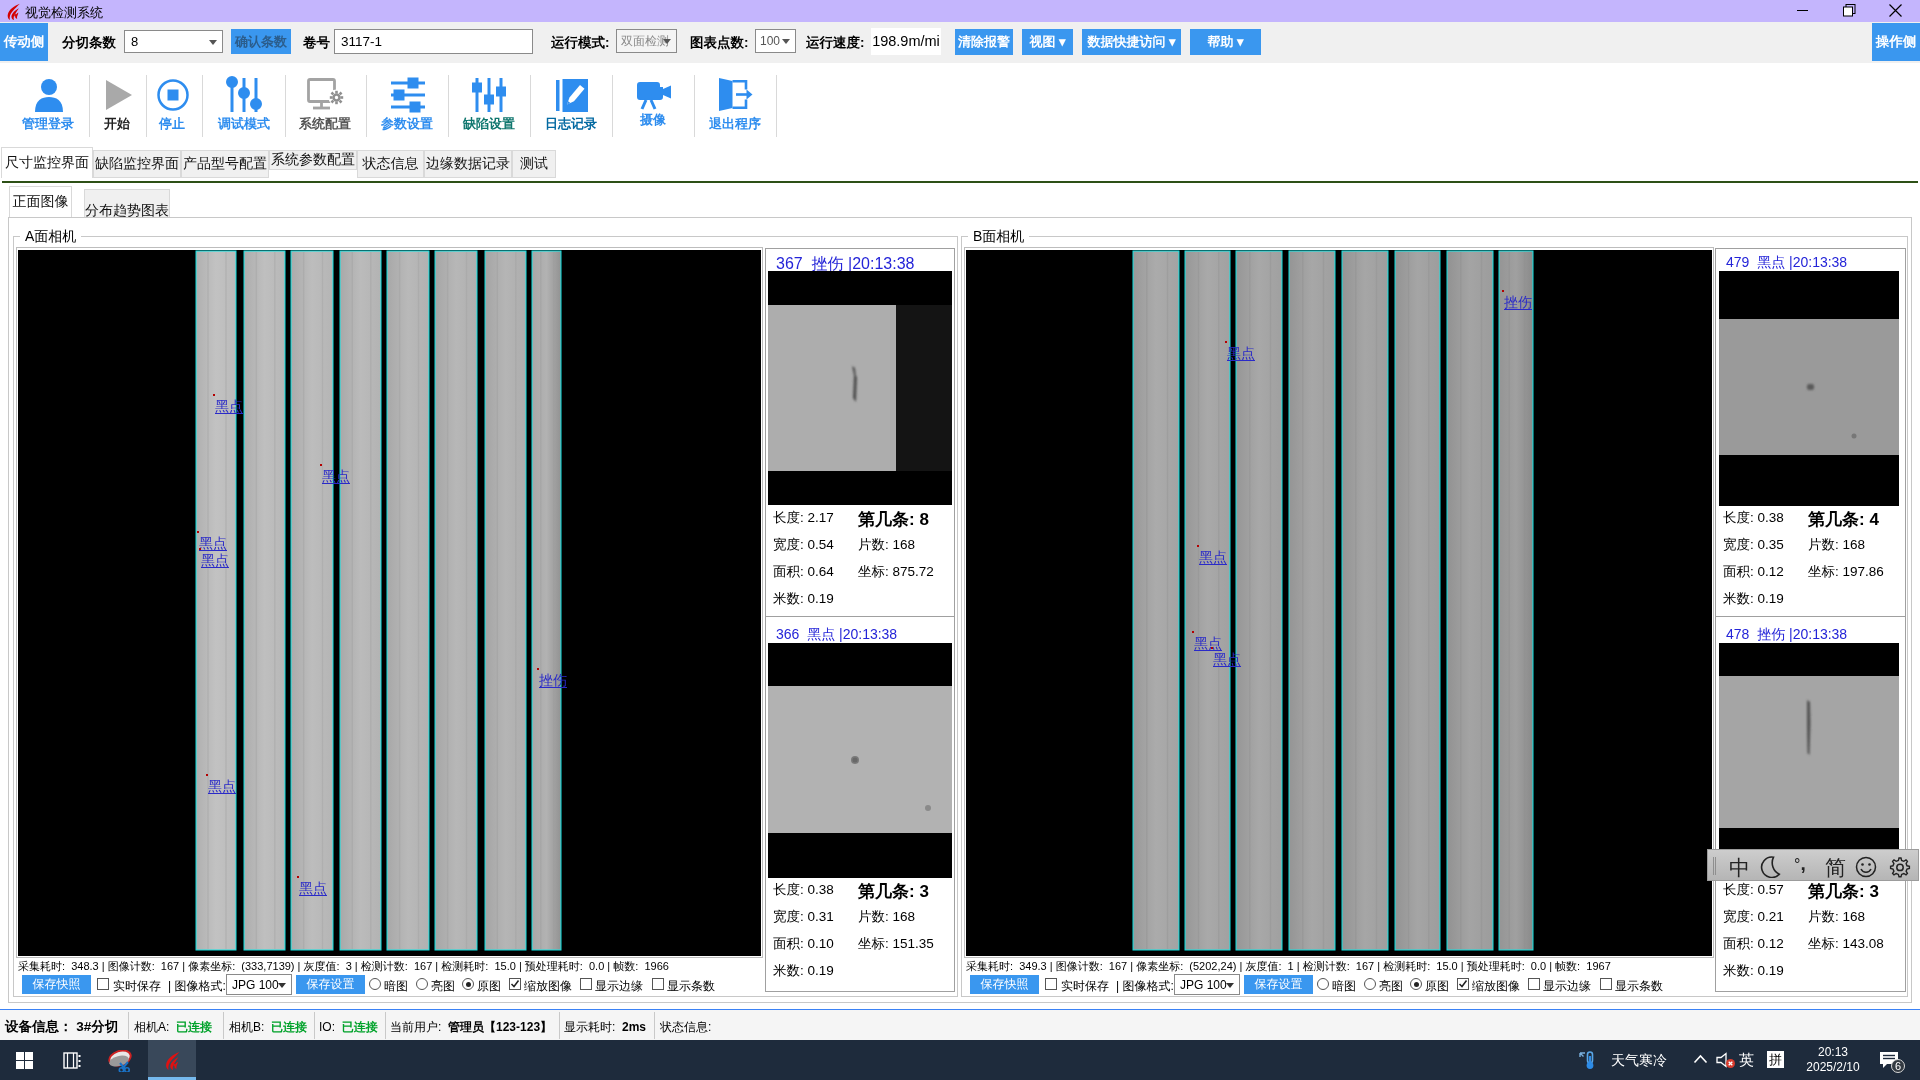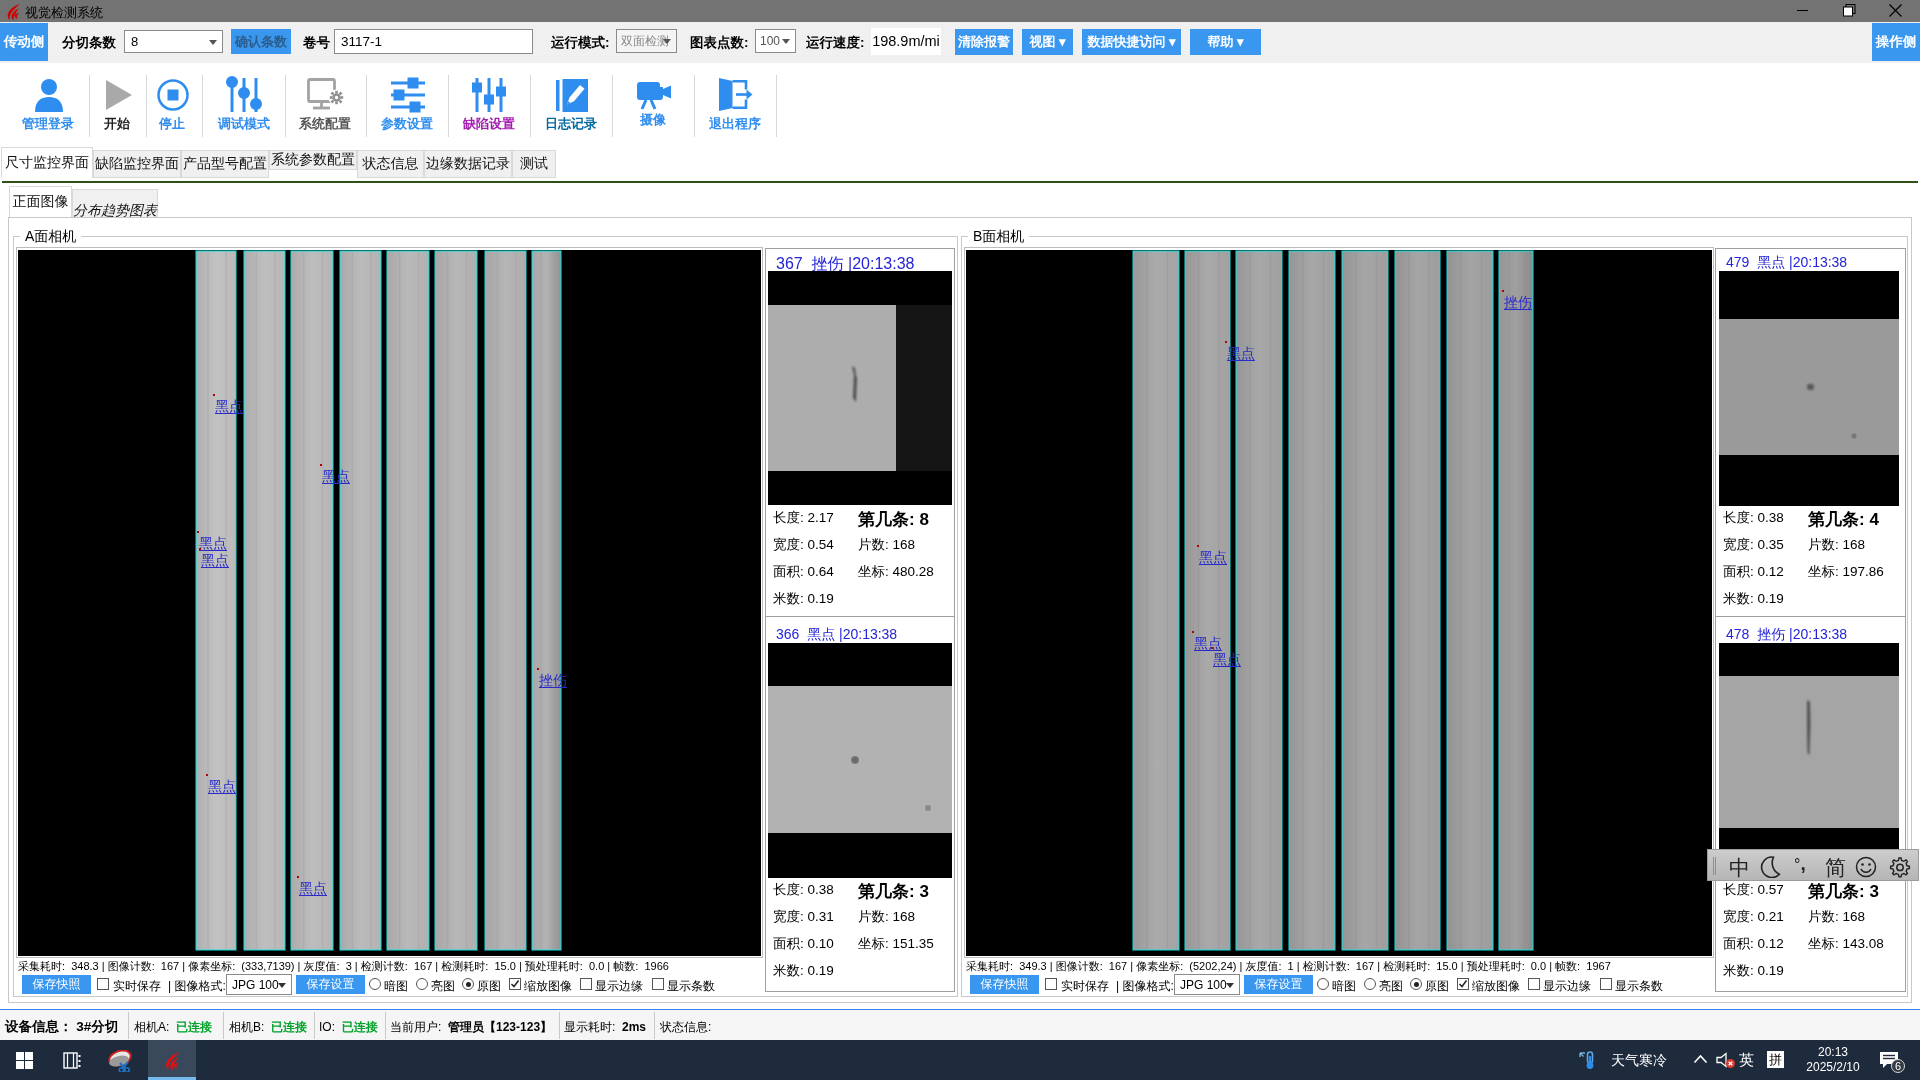--- a/index.html
+++ b/index.html
@@ -11,21 +11,21 @@
 .ddl .arr{position:absolute;right:5px;top:50%;margin-top:-2px;width:0;height:0;border-left:4px solid transparent;border-right:4px solid transparent;border-top:5px solid #555;}
 .sep{position:absolute;width:1px;background:#d9d9d9;}
 .iconlbl{position:absolute;font-size:13px;text-align:center;white-space:nowrap;}
 .tab{position:absolute;background:#f0f0f0;border:1px solid #d9d9d9;display:flex;align-items:center;justify-content:center;font-size:14px;color:#111;white-space:nowrap;}
 .tabactive{background:#fff;border-bottom:none;z-index:2;}
 .bluetxt{color:#2424d8;}
 .statrow{position:absolute;font-size:13.5px;color:#000;white-space:nowrap;}
 </style></head>
 <body>
 
-<div class="abs" style="left:0;top:0;width:1920px;height:22px;background:#737373;">
+<div class="abs" style="left:0;top:0;width:1920px;height:22px;background:#c4b5fd;">
   <svg class="abs" style="left:4px;top:2px" width="18" height="18" viewBox="0 0 18 18">
     <path d="M15.8 1.8 C9.5 4.2 5 8 3.9 12 C3.2 14.6 4 16.8 5.9 18 C5.2 15.2 6.1 11.8 8.6 9.2 C10.8 6.9 13.5 4.2 15.8 1.8 Z" fill="#d40000"></path>
     <path d="M14.8 6.2 C10.8 8.4 8.2 11 7.6 13.6 C7.1 15.8 8.1 17.6 10 18.1 C9.3 16.2 9.8 13.8 11.3 11.6 C12.3 10.1 13.7 8 14.8 6.2 Z" fill="#d40000"></path>
     <path d="M14.5 10.5 C12.6 11.5 11.4 12.9 11.2 14.3 C11 15.7 11.9 16.8 13.2 16.9 C12.8 15.7 13 14.3 13.7 12.9 C13.9 12.2 14.2 11.3 14.5 10.5 Z" fill="#d40000"></path>
     <circle cx="11.1" cy="13.6" r="0.9" fill="#d40000"></circle>
     <circle cx="11.2" cy="12.2" r="0.8" fill="#d40000"></circle>
   </svg>
   <div class="abs" style="left:25px;top:4px;font-size:13px;color:#000;">视觉检测系统</div>
   <div class="abs" style="left:1797px;top:10px;width:11px;height:1px;background:#000;"></div>
   <svg class="abs" style="left:1843px;top:4px" width="13" height="13" viewBox="0 0 13 13">
@@ -141,21 +141,21 @@
   <svg class="abs" style="left:471px;top:13px" width="36" height="38" viewBox="0 0 36 38">
     <g stroke="#2e8def" stroke-width="3" fill="none">
       <line x1="6" y1="2" x2="6" y2="36"></line>
         <rect x="2.5" y="8" width="7" height="7" fill="#2e8def"></rect>
       <line x1="18" y1="2" x2="18" y2="36"></line>
         <rect x="14.5" y="20" width="7" height="7" fill="#2e8def"></rect>
       <line x1="30" y1="2" x2="30" y2="36"></line>
         <rect x="26.5" y="12" width="7" height="7" fill="#2e8def"></rect>
     </g>
   </svg>
-  <div class="iconlbl" style="left:463px;top:52px;color:#a21caf;font-weight:bold;">缺陷设置</div>
+  <div class="iconlbl" style="left:463px;top:52px;color:#0f766e;font-weight:bold;">缺陷设置</div>
 
   <svg class="abs" style="left:556px;top:16px" width="32" height="33" viewBox="0 0 32 33">
     <rect x="0" y="1" width="3.5" height="31" fill="#2e8def"></rect>
     <rect x="6.5" y="0" width="25.5" height="33" fill="#2e8def"></rect>
     <path d="M11 25.5 L13.5 18.5 L24 6 L28.5 9.8 L18 22.3 L11 25.5 Z" fill="#fff"></path>
     <path d="M11 25.5 L12.2 22.2 L14.3 24 Z" fill="#2e8def"></path>
   </svg>
   <div class="iconlbl" style="left:545px;top:52px;color:#0369a1;font-weight:bold;">日志记录</div>
 
   <svg class="abs" style="left:637px;top:19px" width="37" height="28" viewBox="0 0 37 28">
@@ -180,21 +180,21 @@
   <div class="tab" style="left:181px;top:3px;width:88px;height:28px;">产品型号配置</div>
   <div class="tab" style="left:269px;top:3px;width:88px;height:20px;">系统参数配置</div>
   <div class="tab" style="left:357px;top:3px;width:67px;height:28px;">状态信息</div>
   <div class="tab" style="left:424px;top:3px;width:88px;height:28px;">边缘数据记录</div>
   <div class="tab" style="left:512px;top:3px;width:44px;height:28px;">测试</div>
 </div>
 <div class="abs" style="left:2px;top:181px;width:1916px;height:2px;background:#2d5016;"></div>
 
 <div class="abs" style="left:0;top:186px;width:1920px;height:31px;background:#fff;">
   <div class="tab tabactive" style="left:9px;top:0px;width:63px;height:31px;">正面图像</div>
-  <div class="tab" style="left:72px;top:3px;width:86px;height:44px;font-style:italic;">分布趋势图表</div>
+  <div class="tab" style="left:84px;top:3px;width:86px;height:44px;">分布趋势图表</div>
 </div>
 <div class="abs" style="left:8px;top:217px;width:1904px;height:786px;background:#fff;border:1px solid #c8c8c8;"></div>
 
 <div class="abs" style="left:13px;top:236px;width:945px;height:761px;border:1px solid #c8c8c8;background:#fff;"></div>
 <div class="abs" style="left:20px;top:228px;background:#fff;padding:0 5px;font-size:14px;">A面相机</div>
 <div class="abs" style="left:16px;top:247px;width:747px;height:711px;border:1px solid #bdbdbd;background:#fff;"></div>
 <div class="abs" style="left:18px;top:250px;width:743px;height:706px;background:#000;">
 <svg width="743" height="706" viewBox="0 0 743 706" style="position:absolute;left:0;top:0">
 <rect width="743" height="706" fill="#000"></rect>
 <defs>
@@ -299,21 +299,21 @@
         </filter>
       </defs>
       <path d="M84 95 L87 97 L88 106 L86 104 Z M86 103 L89 106 L88 131 L85 127 Z" fill="#4f4f4f" filter="url(#bl1)"></path>
 </svg>
   </div>
 <div class="statrow" style="left:773px;top:509px;">长度: 2.17</div>
 <div class="statrow" style="left:858px;top:508px;font-weight:bold;font-size:17px;">第几条: 8</div>
 <div class="statrow" style="left:773px;top:536px;">宽度: 0.54</div>
 <div class="statrow" style="left:858px;top:536px;">片数: 168</div>
 <div class="statrow" style="left:773px;top:563px;">面积: 0.64</div>
-<div class="statrow" style="left:858px;top:563px;">坐标: 480.28</div>
+<div class="statrow" style="left:858px;top:563px;">坐标: 875.72</div>
 <div class="statrow" style="left:773px;top:590px;">米数: 0.19</div>
 <div class="abs" style="left:765px;top:616px;width:190px;height:1px;background:#a0a0a0;"></div>
 <div class="abs bluetxt" style="left:776px;top:626px;font-size:14px;">366&nbsp; 黑点 |20:13:38</div>
 <div class="abs" style="left:768px;top:643px;width:184px;height:235px;background:#000;">
 <svg width="184" height="235" viewBox="0 0 184 235" style="position:absolute;left:0;top:0">
 <rect width="184" height="235" fill="#000"></rect>
 <rect x="0" y="43" width="184" height="147" fill="#b2b2b2"></rect>
 <circle cx="87" cy="117" r="4" fill="#7a7a7a"></circle>
       <circle cx="87" cy="117" r="2.5" fill="#686868"></circle>
 <circle cx="160" cy="165" r="3" fill="#8a8a8a"></circle>

